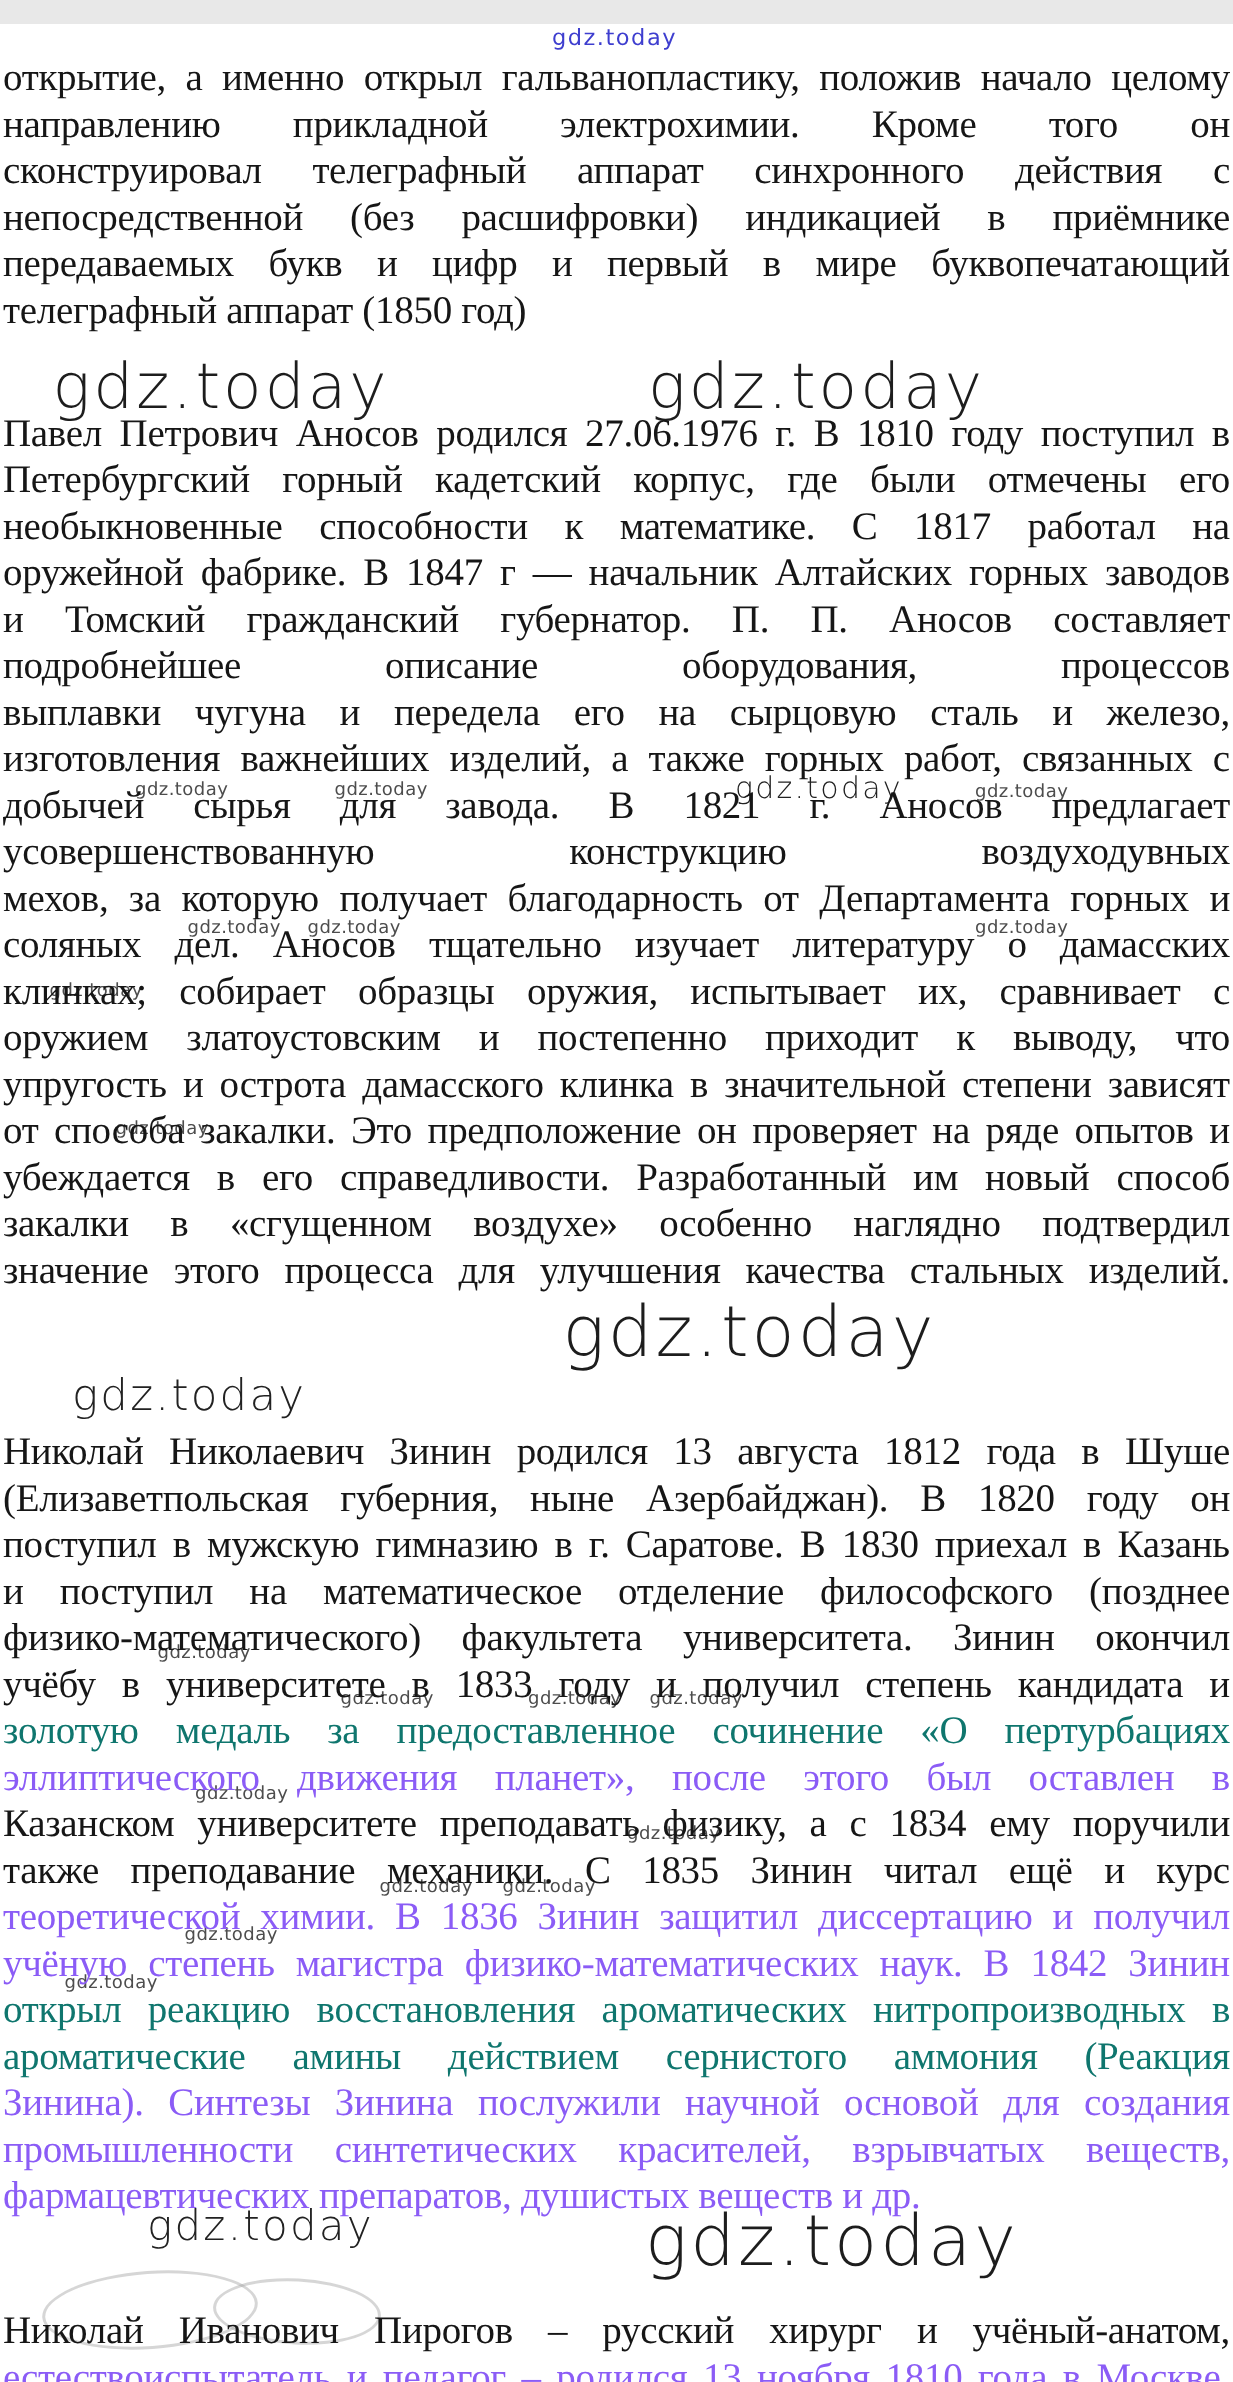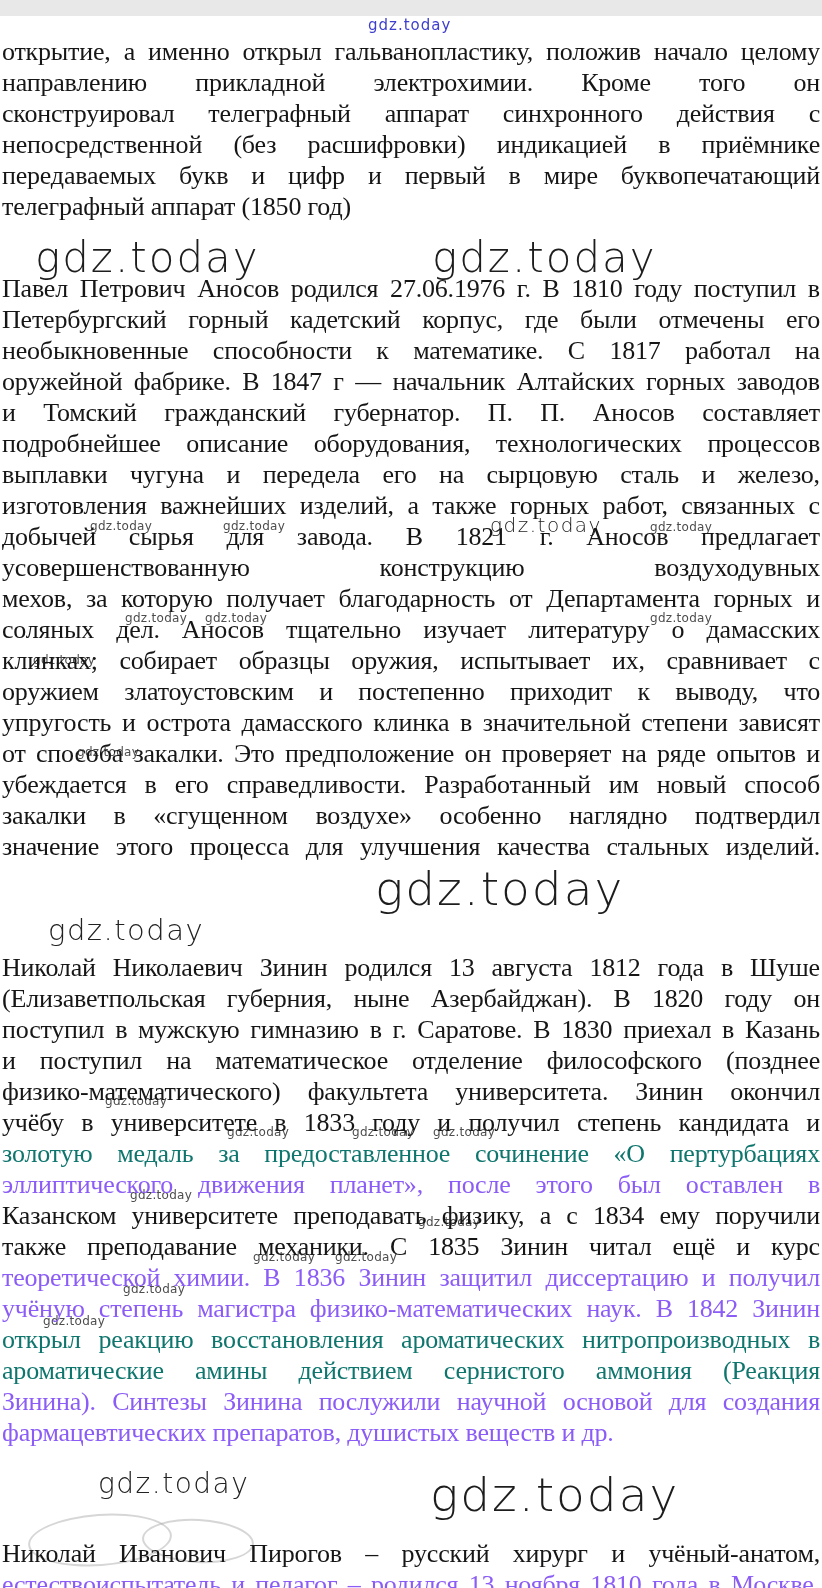--- a/index.html
+++ b/index.html
@@ -171,21 +171,20 @@
           <span>губернатор.</span>
           <span>П.</span>
           <span>П.</span>
           <span>Аносов</span>
           <span>составляет</span>
         </div>
         <div class="line">
           <span>подробнейшее</span>
           <span>описание</span>
           <span>оборудования,</span>
-          <span>технологических</span>
           <span>процессов</span>
         </div>
         <div class="line">
           <span>выплавки</span>
           <span>чугуна</span>
           <span>и</span>
           <span>передела</span>
           <span>его</span>
           <span>на</span>
           <span>сырцовую</span>
@@ -463,20 +462,27 @@
         <div class="line s1">
           <span>Зинина).</span>
           <span>Синтезы</span>
           <span>Зинина</span>
           <span>послужили</span>
           <span>научной</span>
           <span>основой</span>
           <span>для</span>
           <span>создания</span>
         </div>
+        <div class="line s1">
+          <span>промышленности</span>
+          <span>синтетических</span>
+          <span>красителей,</span>
+          <span>взрывчатых</span>
+          <span>веществ,</span>
+        </div>
         <div class="line nj s1">фармацевтических препаратов, душистых веществ и др.</div>
       </div>
       <div class="para" style="top: 1522px;">
         <div class="line">
           <span>Николай</span>
           <span>Иванович</span>
           <span>Пирогов</span>
           <span>–</span>
           <span>русский</span>
           <span>хирург</span>

